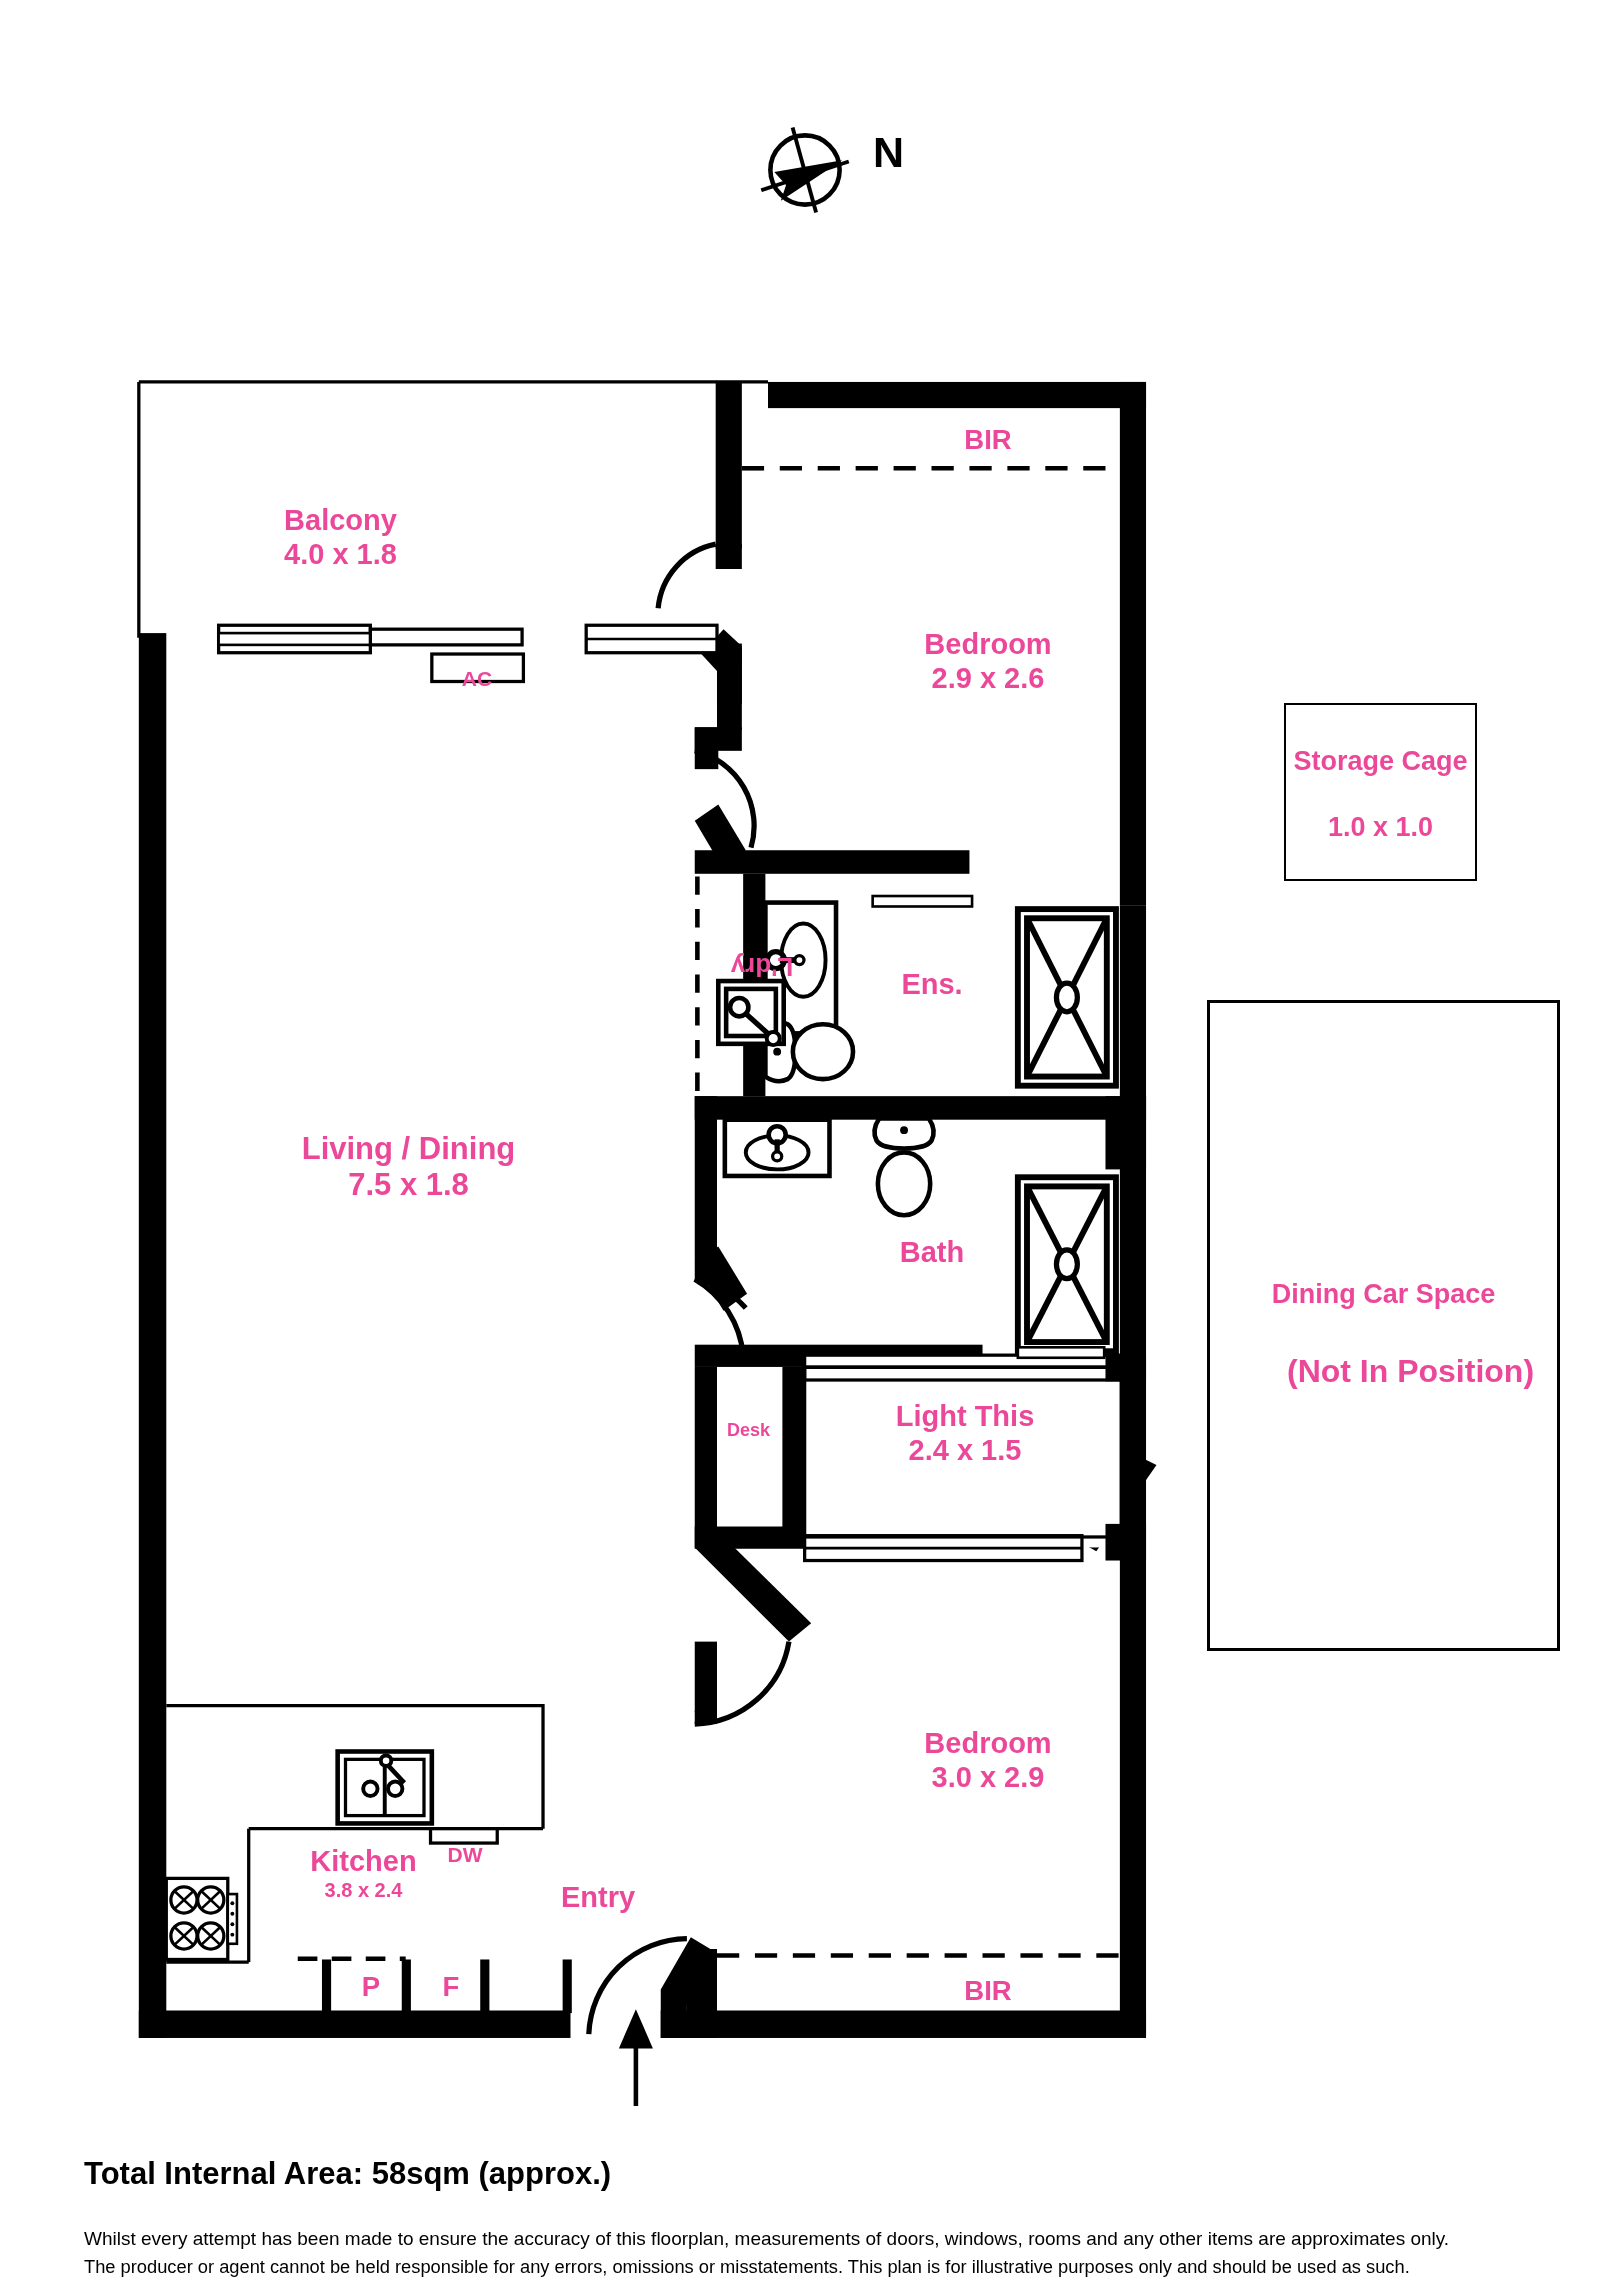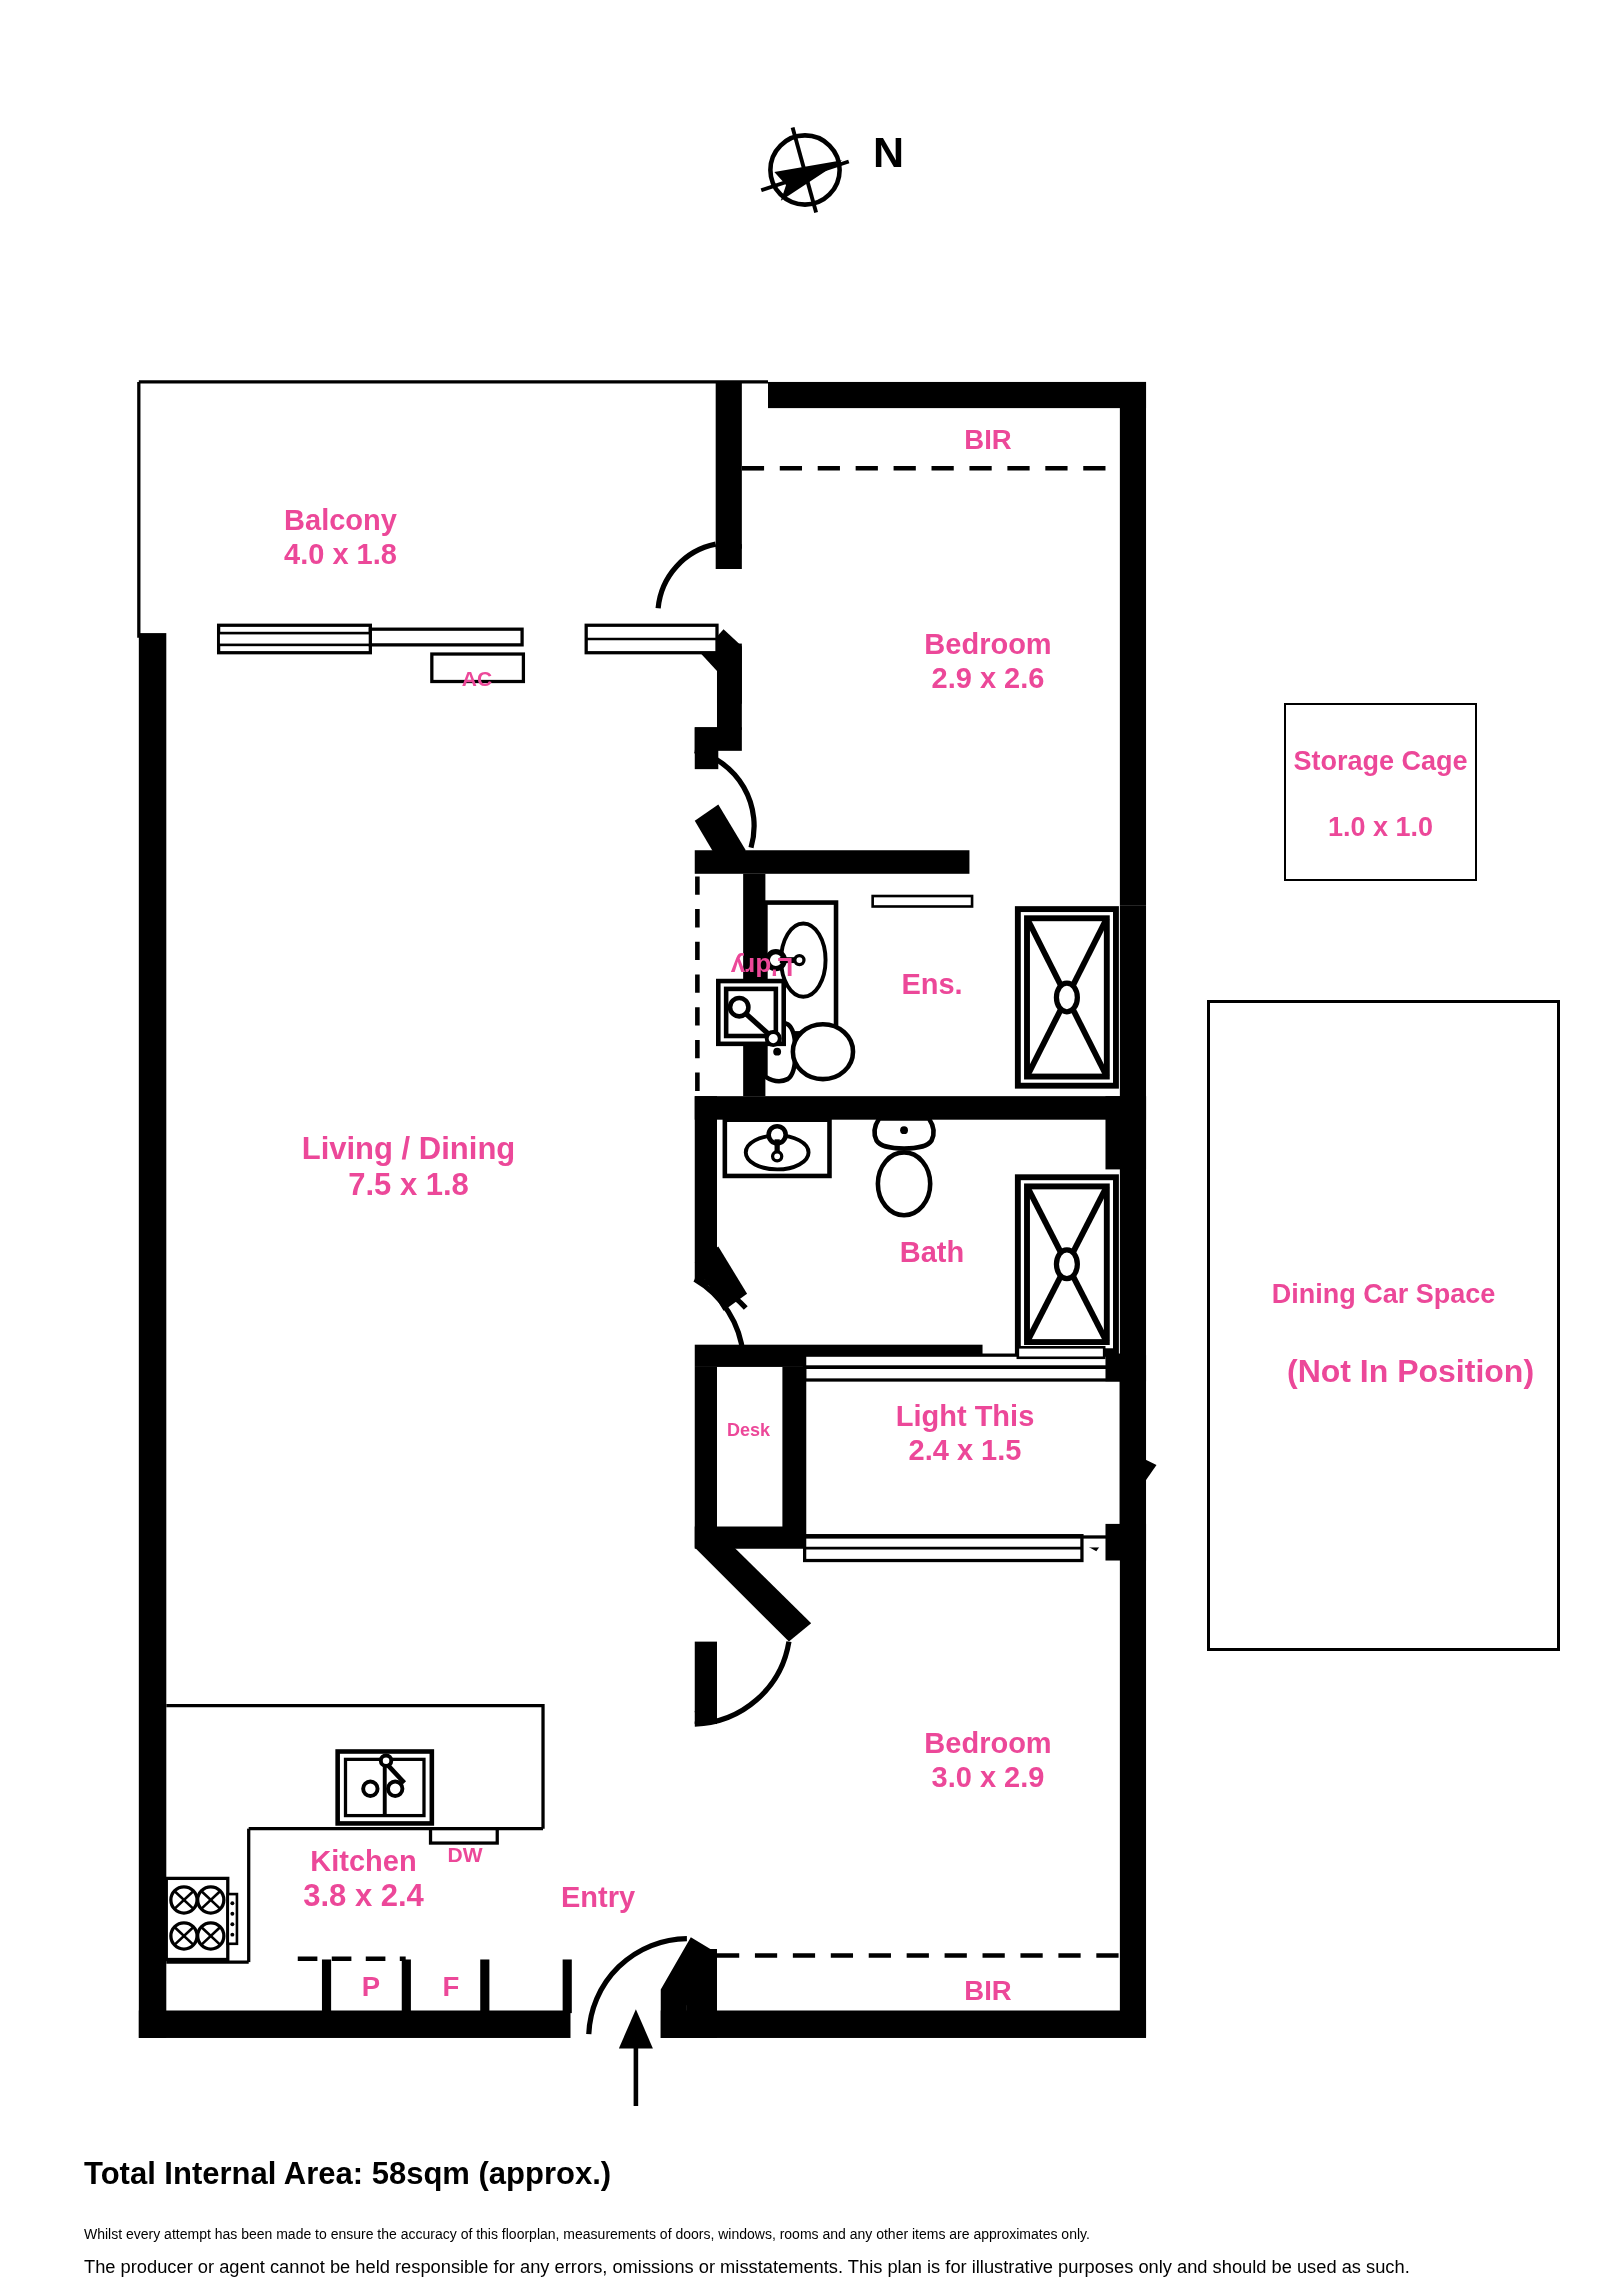--- a/index.html
+++ b/index.html
@@ -292,27 +292,27 @@
 
 <div class="lbl" style="left:844px;top:1400px;width:242px;font-size:29px;">Light This</div>
 <div class="lbl" style="left:844px;top:1434px;width:242px;font-size:29px;">2.4 x 1.5</div>
 
 <div class="lbl" style="left:880px;top:1727px;width:216px;font-size:29px;">Bedroom</div>
 <div class="lbl" style="left:880px;top:1761px;width:216px;font-size:29px;">3.0 x 2.9</div>
 
 <div class="lbl" style="left:880px;top:1976px;width:216px;font-size:27.5px;">BIR</div>
 
 <div class="lbl" style="left:262px;top:1845px;width:203px;font-size:29px;">Kitchen</div>
-<div class="lbl" style="left:262px;top:1879px;width:203px;font-size:31px;">3.8 x 2.4</div>
+<div class="lbl" style="left:262px;top:1879px;width:203px;font-size:20px;">3.8 x 2.4</div>
 
 <div class="lbl" style="left:523px;top:1881px;width:150px;font-size:29px;">Entry</div>
 
 <div class="lbl" style="left:428px;top:667px;width:98px;font-size:21px;">AC</div>
 <div class="lbl" style="left:419px;top:1843px;width:92px;font-size:21px;">DW</div>
 <div class="lbl" style="left:335px;top:1972px;width:72px;font-size:27.5px;">P</div>
 <div class="lbl" style="left:415px;top:1972px;width:72px;font-size:27.5px;">F</div>
 
 </div>
 
 <div class="footer-title" style="left:84px;top:2156px;font-size:31px;">Total Internal Area: 58sqm (approx.)</div>
-<div class="footer-note" style="left:84px;top:2224px;font-size:14px;">Whilst every attempt has been made to ensure the accuracy of this floorplan, measurements of doors, windows, rooms and any other items are approximates only.</div>
+<div class="footer-note" style="left:84px;top:2224px;font-size:19px;">Whilst every attempt has been made to ensure the accuracy of this floorplan, measurements of doors, windows, rooms and any other items are approximates only.</div>
 <div class="footer-note" style="left:84px;top:2253px;font-size:18.3px;">The producer or agent cannot be held responsible for any errors, omissions or misstatements. This plan is for illustrative purposes only and should be used as such.</div>
 
 
 </body></html>

